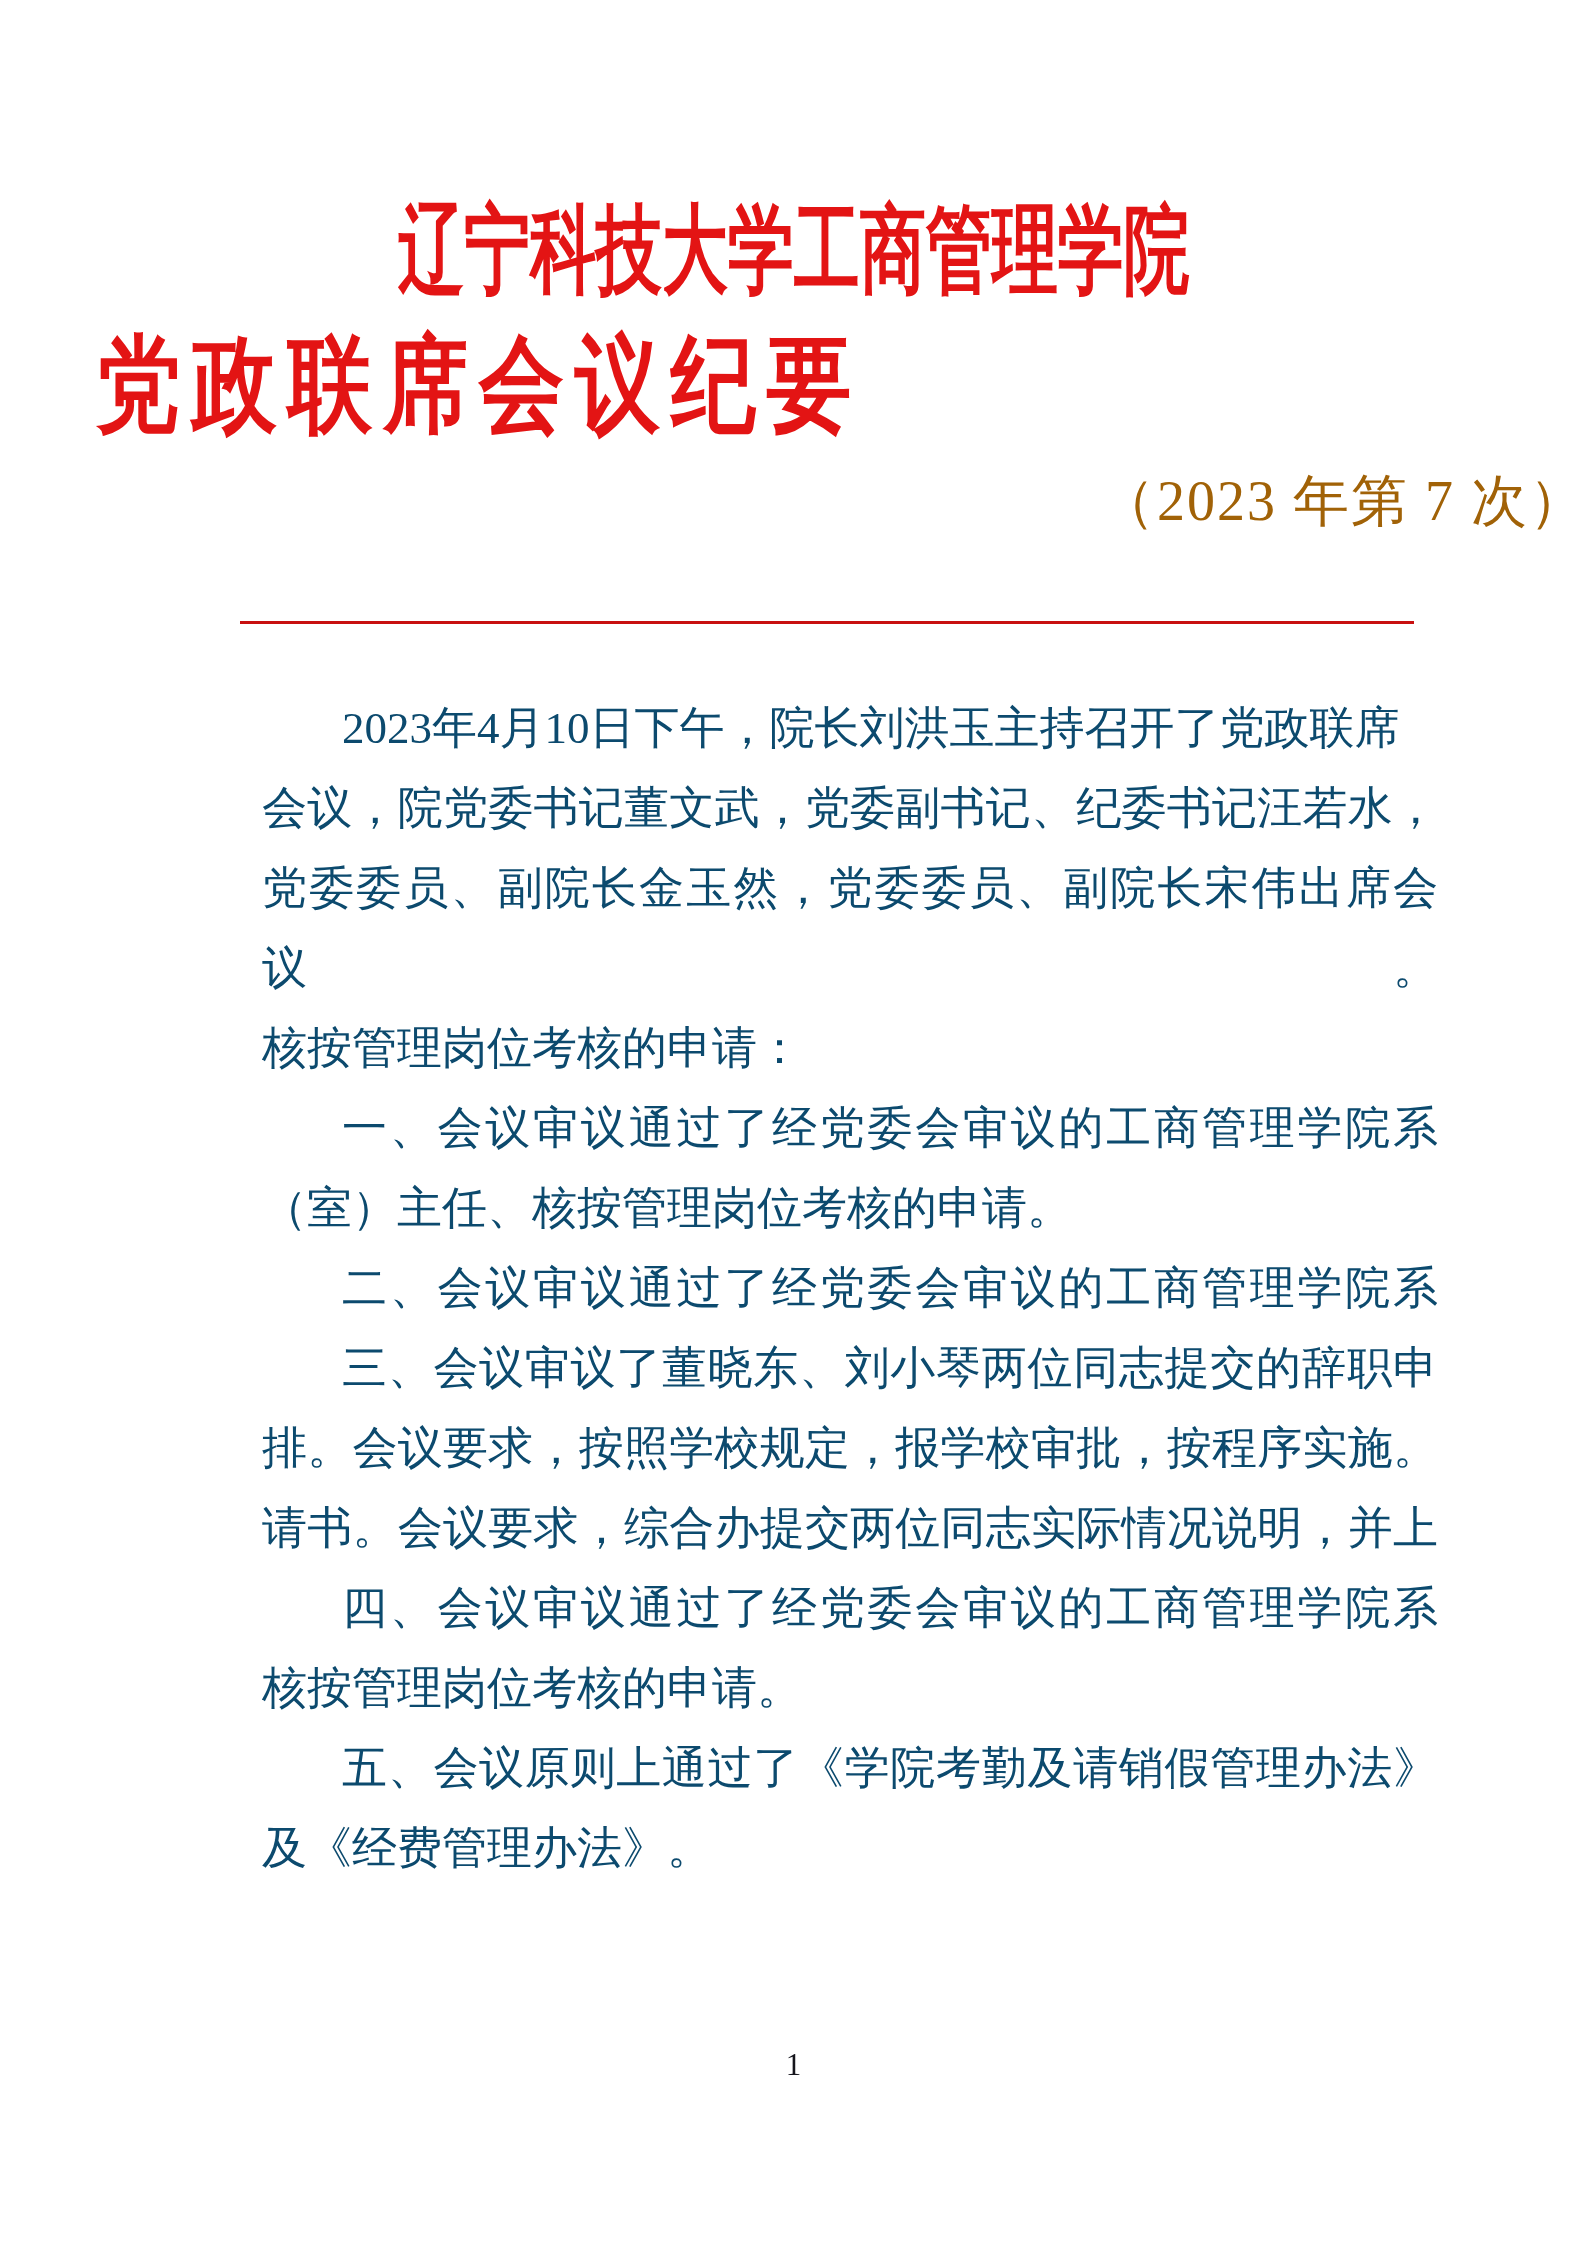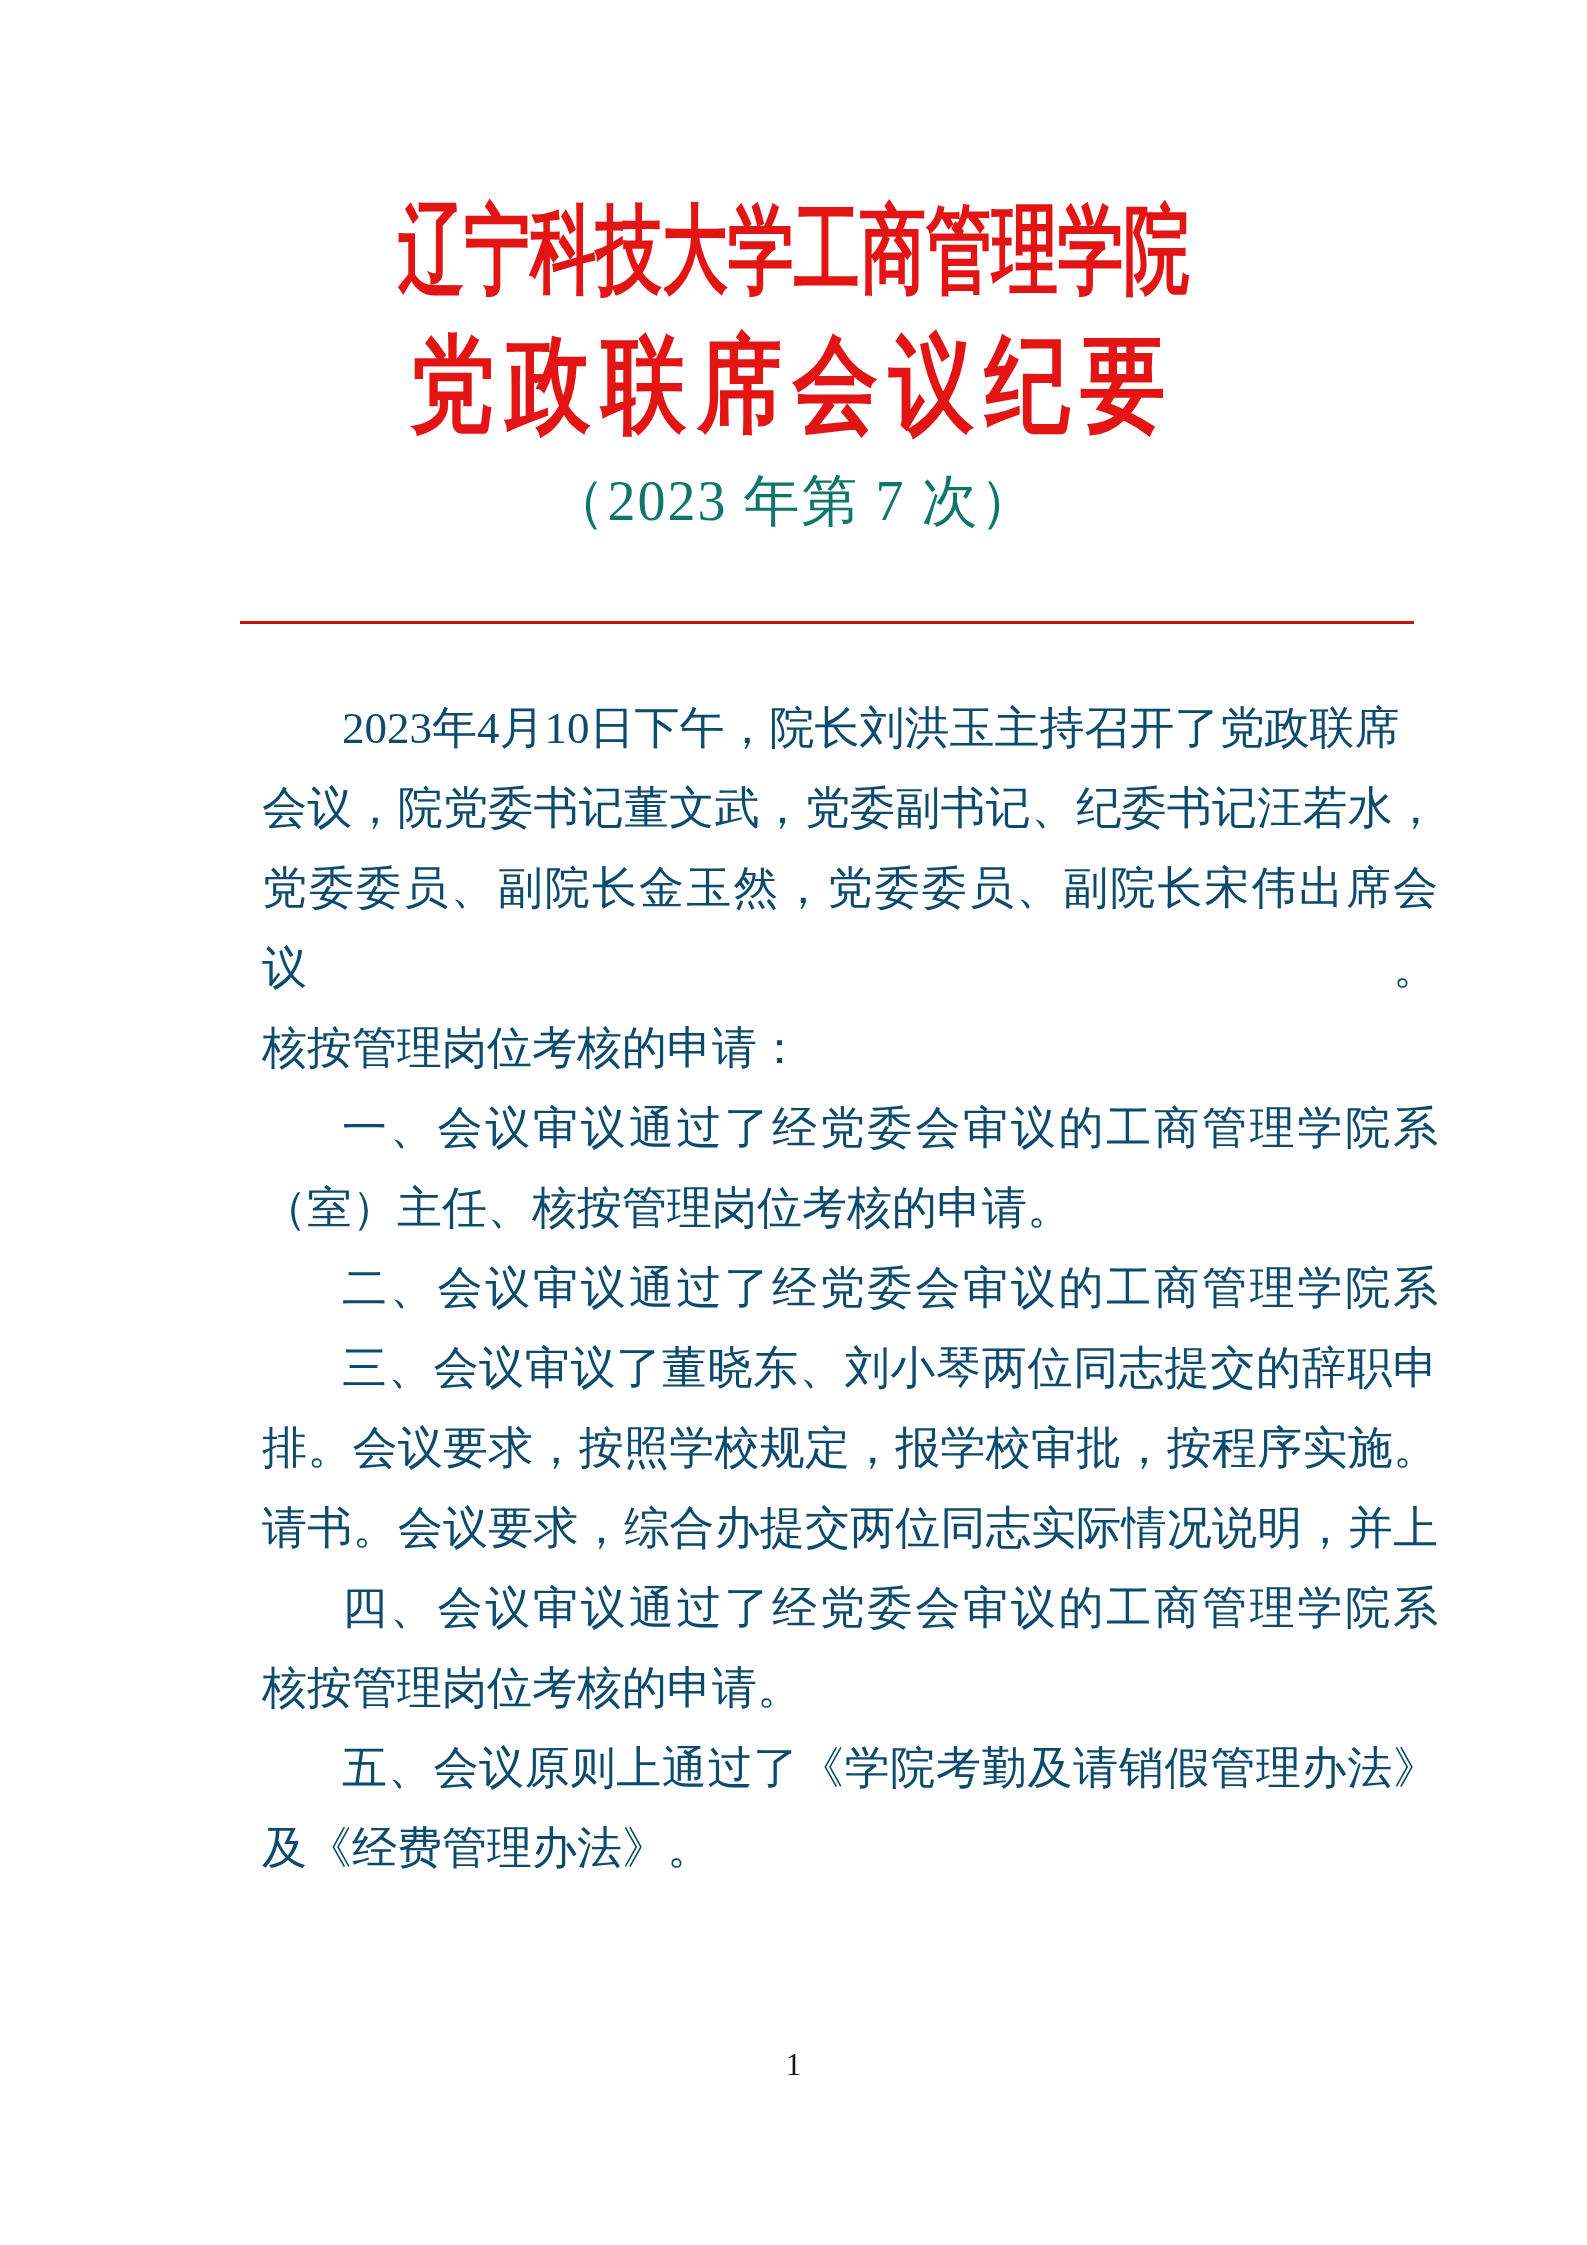--- a/index.html
+++ b/index.html
@@ -16,37 +16,37 @@
   .title1 { position:absolute; top:201px; left:0; width:100%; text-align:center; }
   .title1 .tx {
     display:inline-block;
     font-family:"Liberation Sans","DejaVu Sans",sans-serif;
     font-weight:bold;
     font-size:97px; line-height:1.0;
     color:var(--title-red,#e31414);
     transform:scaleX(0.68); transform-origin:50% 50%;
     white-space:nowrap;
   }
-  .title2 { position:absolute; top:327px; left:0; width:100%; text-align:center; }
+  .title2 { position:absolute; top:327px; left:0; width:100%; }
   .title2 .tx {
     display:inline-block;
     font-family:"Liberation Sans","DejaVu Sans",sans-serif;
     font-weight:bold;
     font-size:106px; line-height:1.08;
     letter-spacing:0.13em;
     color:var(--title-red,#e31414);
     transform:scaleX(0.80); transform-origin:50% 50%;
     white-space:nowrap;
   }
   .subtitle {
     position:absolute; top:469px; left:0; width:100%;
-    text-align:center;
+    text-align:right;
     font-size:56px; line-height:1.15;
     letter-spacing:2px;
-    color:#0f766e;
+    color:#a16207;
   }
   .rule {
     position:absolute; left:240px; top:621px;
     width:1174px; height:3px;
     background:var(--rule-red,#c81010);
   }
   
   .bodytext {
     position:absolute; left:262px; top:688px; width:1176px;
     font-size:45px; line-height:80px;

